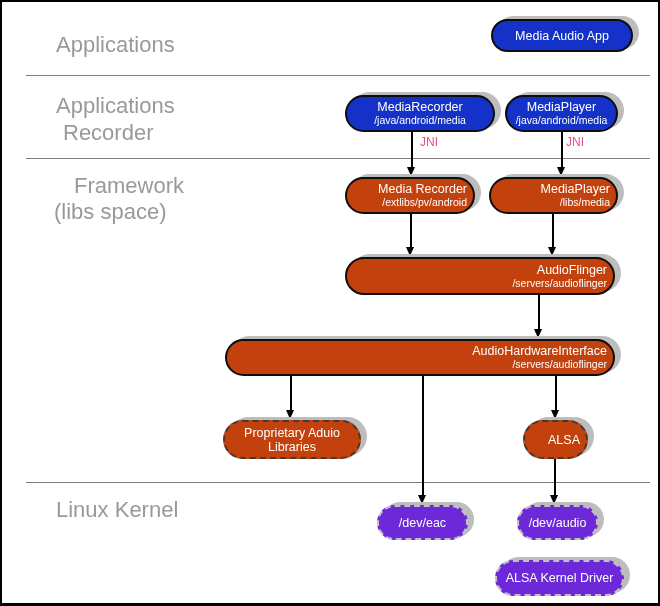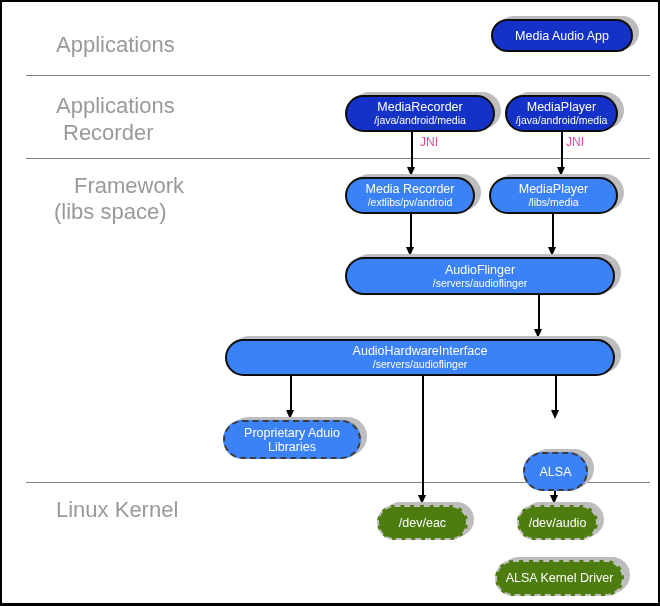--- a/index.html
+++ b/index.html
@@ -35,22 +35,22 @@
     box-shadow: 6px -3px 0 #bdbdbd;
     color: #ffffff;
     display: flex;
     flex-direction: column;
     justify-content: center;
     align-items: center;
     text-align: center;
     padding: 0 6px;
   }
   .node.blue  { background: #1432c8; }
-  .node.green { background: #3b82f6; }
-  .node.red   { background: #4d7c0f; }
+  .node.green { background: #c2410c; align-items: flex-end; }
+  .node.red   { background: #6d28d9; }
   .node.dashed.green { border: 2px dashed #3c3c3c; }
   .node.dashed.red   { border: 2px dashed #c0c0c0; }
   .node-title {
     font-size: 12.5px;
     line-height: 1.12;
   }
   .node-subtitle {
     font-size: 10.5px;
     line-height: 1.15;
   }
@@ -130,21 +130,21 @@
       <div class="node-title">AudioFlinger</div>
       <div class="node-subtitle">/servers/audioflinger</div>
     </div>
     <div class="node green solid" style="left: 223px; top: 337px; width: 390px; height: 37px;">
       <div class="node-title">AudioHardwareInterface</div>
       <div class="node-subtitle">/servers/audioflinger</div>
     </div>
     <div class="node green dashed" style="left: 221px; top: 418px; width: 138px; height: 39px;">
       <div class="node-title">Proprietary Aduio Libraries</div>
     </div>
-    <div class="node green dashed" style="left: 521px; top: 418px; width: 65px; height: 39px; margin-top: 32px;">
+    <div class="node green dashed" style="left: 521px; top: 418px; width: 65px; height: 39px;">
       <div class="node-title">ALSA</div>
     </div>
     <div class="node red dashed" style="left: 375px; top: 503px; width: 91px; height: 35px;">
       <div class="node-title">/dev/eac</div>
     </div>
     <div class="node red dashed" style="left: 515px; top: 503px; width: 81px; height: 35px;">
       <div class="node-title">/dev/audio</div>
     </div>
     <div class="node red dashed" style="left: 493px; top: 558px; width: 129px; height: 36px;">
       <div class="node-title">ALSA Kernel Driver</div>

